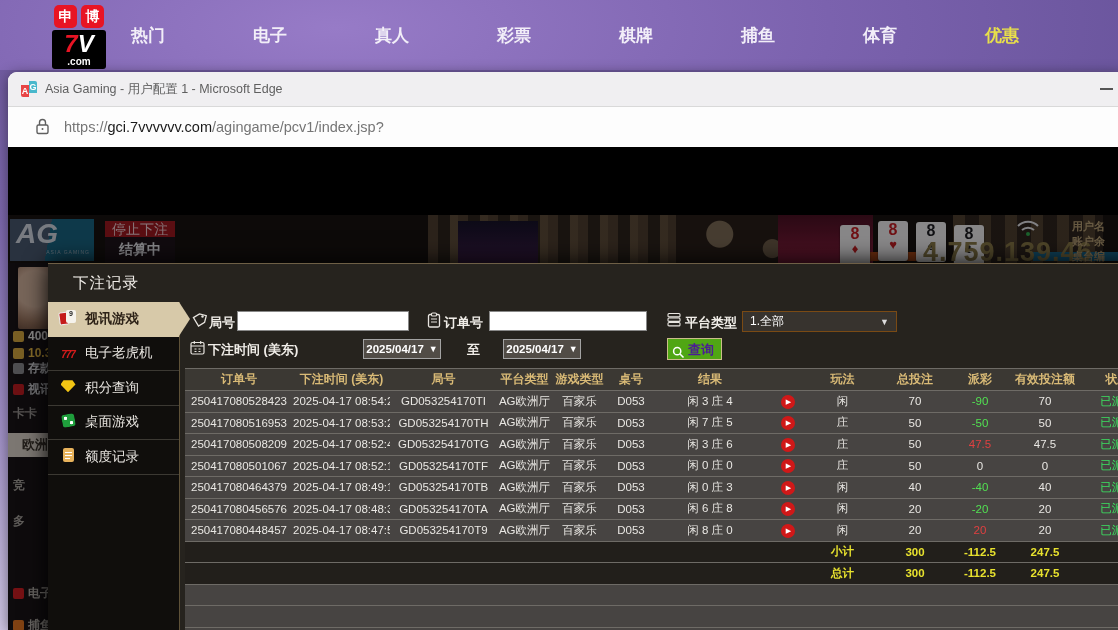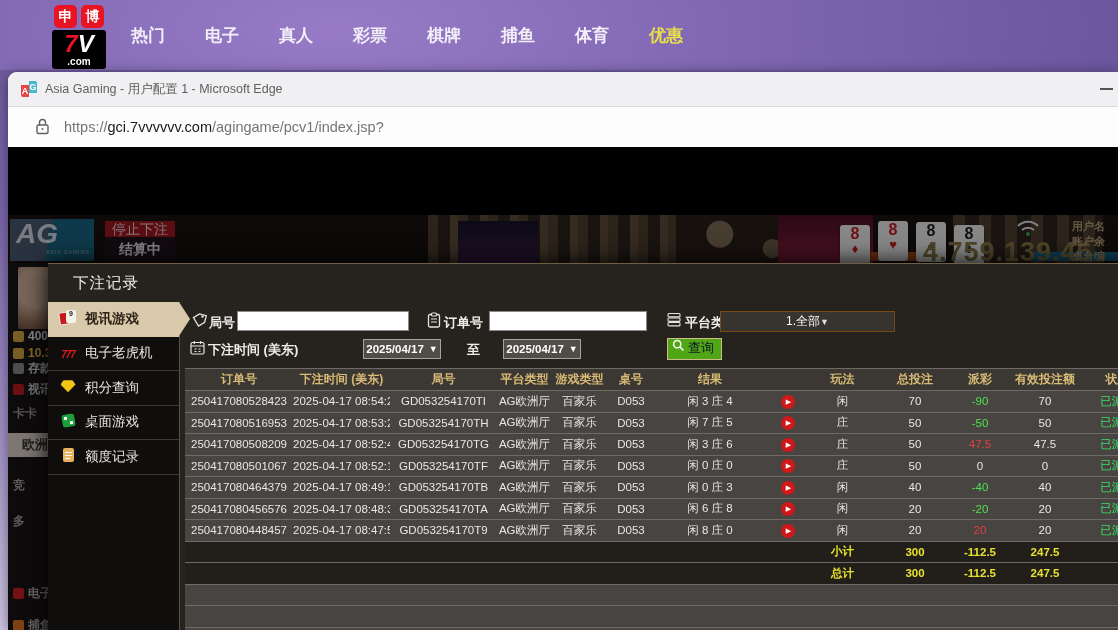--- a/index.html
+++ b/index.html
@@ -9,21 +9,21 @@
   .site-bg { position:absolute; inset:0; background:linear-gradient(180deg,#6a5599 0%,#7d68ad 35%,#a393c8 70%,#cfc6e3 100%); }
   .topbar { position:absolute; left:0; top:0; width:1118px; height:70px;
     background:radial-gradient(900px 320px at 30% 40%, #977bc7 0%, #7b62ae 55%, #665299 100%); }
   .logo { position:absolute; left:52px; top:5px; width:54px; }
   .logo-squares { display:flex; gap:4px; justify-content:center; margin-bottom:2px; }
   .logo-sq { width:23px; height:23px; background:#e81424; border-radius:5px; color:#fff; font-weight:bold; font-size:14px; display:flex; align-items:center; justify-content:center; }
   .logo-black { width:54px; background:#000; border-radius:3px; text-align:center; padding:1px 1px 2px; }
   .logo-7v { font-size:24px; font-weight:bold; font-style:italic; line-height:26px; }
   .logo-7v .seven { color:#e81424; } .logo-7v .vee { color:#fff; }
   .logo-com { color:#fff; font-size:10px; font-weight:bold; line-height:10px; }
-  .nav { position:absolute; left:111px; top:0; height:70px; display:flex; align-items:center; }
+  .nav { position:absolute; left:111px; top:0; height:70px; display:flex; align-items:center;gap:48px; }
   .nav-item { width:74px; text-align:center; color:#f2eef8; font-size:17px; font-weight:bold; cursor:pointer; }
   .nav-item.active { color:#e8e04a; }
 
   
   .edge-window { position:absolute; left:8px; top:72px; width:1115px; height:558px; background:#fff; border-radius:9px 0 0 0; box-shadow:0 2px 14px rgba(0,0,0,.45); }
   .titlebar { height:35px; background:#f0eff1; border-radius:9px 0 0 0; border-bottom:1px solid #d9d9d9; display:flex; align-items:center; position:relative; }
   .favicon { width:16px; height:16px; margin-left:13px; border-radius:2px; overflow:hidden; display:flex; }
   .fav-a { width:8px; height:12px; margin-top:4px; background:#e84545; color:#fff; font-size:9px; font-weight:bold; display:flex; align-items:center; justify-content:center; }
   .fav-g { width:8px; height:12px; background:#49b8cc; color:#fff; font-size:9px; font-weight:bold; display:flex; align-items:center; justify-content:center; }
   .win-title { margin-left:8px; font-size:12.5px; color:#5f5f5f; }
@@ -97,21 +97,21 @@
     background-size:7px 1px,7px 1px,5px 1px; background-position:2px 4px,2px 7px,2px 10px; background-repeat:no-repeat; }
 
   .m-content { position:relative; flex:1; background:#26231e; overflow:hidden; }
   .f-label { position:absolute; color:#f0ede8; font-size:13px; font-weight:bold; }
   .f-input { position:absolute; height:20px; background:#fff; border:1px solid #888; font-size:12px; padding:0 4px; }
   .f-select { position:absolute; height:21px; background:#37332e; border:1px solid #7a4a14; color:#fff; font-size:12px; display:flex; align-items:center; justify-content:space-between; padding:0 7px; cursor:pointer; }
   .f-select .car { font-size:9px; color:#ddd; }
   .d-select { position:absolute; height:20px; background:#514c46; border:1px solid #a3a3a3; color:#fff; font-size:11.5px; font-weight:bold; display:flex; align-items:center; justify-content:center; gap:5px; cursor:pointer; }
   .d-select .car { font-size:9px; }
   .f-ico { position:absolute; }
-  .search-btn { position:absolute; left:487px; top:36px; height:22px; padding:0 7px 0 4px; background:#50a614; border:1px solid #cbbc8a; color:#0f172a; font-size:13px; font-weight:normal; display:flex; align-items:flex-start; gap:3px; cursor:pointer; }
+  .search-btn { position:absolute; left:487px; top:36px; height:22px; padding:0 7px 0 4px; background:#50a614; border:1px solid #cbbc8a; color:#4c1d95; font-size:13px; font-weight:bold; display:flex; align-items:flex-end; gap:3px; cursor:pointer; }
 
   
   .bet-table { position:absolute; left:5px; top:66px; width:965px; border-collapse:collapse; table-layout:fixed; }
   .bet-table th { background:#3b3833; color:#d9ba76; font-size:12px; font-weight:bold; height:22px; border-bottom:1px solid #6e6b66; border-top:1px solid #6e6b66; }
   .bet-table td { background:#474442; color:#e9e7e3; font-size:11.5px; height:21.5px; text-align:center; border-bottom:1px solid #6e6b66; white-space:nowrap; overflow:hidden; }
   .bet-table td.neg { color:#52e052; } .bet-table td.pos { color:#e04040; }
   .bet-table td.status { color:#3ce060; }
   .bet-table tr.sum td { background:#221f1b; color:#e8e22e; font-weight:bold; }
   .play-btn { display:inline-flex; width:14px; height:14px; background:#d01818; border-radius:50%; color:#fff; font-size:7px; align-items:center; justify-content:center; cursor:pointer; border:none; padding:0 0 0 2px; }
 </style>
@@ -288,21 +288,21 @@
             <path d="M4 7 h6 M4 10 h6" stroke="#e8e5e0" stroke-width="1.1"></path>
           </svg>
           <div class="f-label" style="left:264px; top:12px;">订单号</div>
           <input class="f-input" style="left: 309px; top: 9px; width: 158px;" value="">
           <svg class="f-ico" style="left:487px; top:10px;" width="15" height="15" viewBox="0 0 15 15">
             <rect x="1" y="1.5" width="12" height="3.4" rx="1" fill="none" stroke="#e8e5e0" stroke-width="1.1"></rect>
             <rect x="1" y="6" width="12" height="3.4" rx="1" fill="none" stroke="#e8e5e0" stroke-width="1.1"></rect>
             <rect x="1" y="10.5" width="12" height="3.4" rx="1" fill="none" stroke="#e8e5e0" stroke-width="1.1"></rect>
           </svg>
           <div class="f-label" style="left:505px; top:12px;">平台类型</div>
-          <div class="f-select" style="left:540px; top:9px; width:175px;justify-content:center;">
+          <div class="f-select" style="left:562px; top:9px; width:155px;">
             <span>1.全部</span>
             <span class="car">▼</span>
           </div>
 
           <svg class="f-ico" style="left:10px; top:38px;" width="15" height="15" viewBox="0 0 15 15">
             <rect x="1" y="2.5" width="13" height="11.5" rx="1.5" fill="none" stroke="#e8e5e0" stroke-width="1.2"></rect>
             <path d="M1 6 h13 M4.3 1 v3 M10.7 1 v3 M4.5 9 h2 M8.5 9 h2 M4.5 11.5 h2 M8.5 11.5 h2" stroke="#e8e5e0" stroke-width="1.1"></path>
           </svg>
           <div class="f-label" style="left:28px; top:39px;">下注时间 (美东)</div>
           <div class="d-select" style="left:183px; top:37px; width:78px;">

